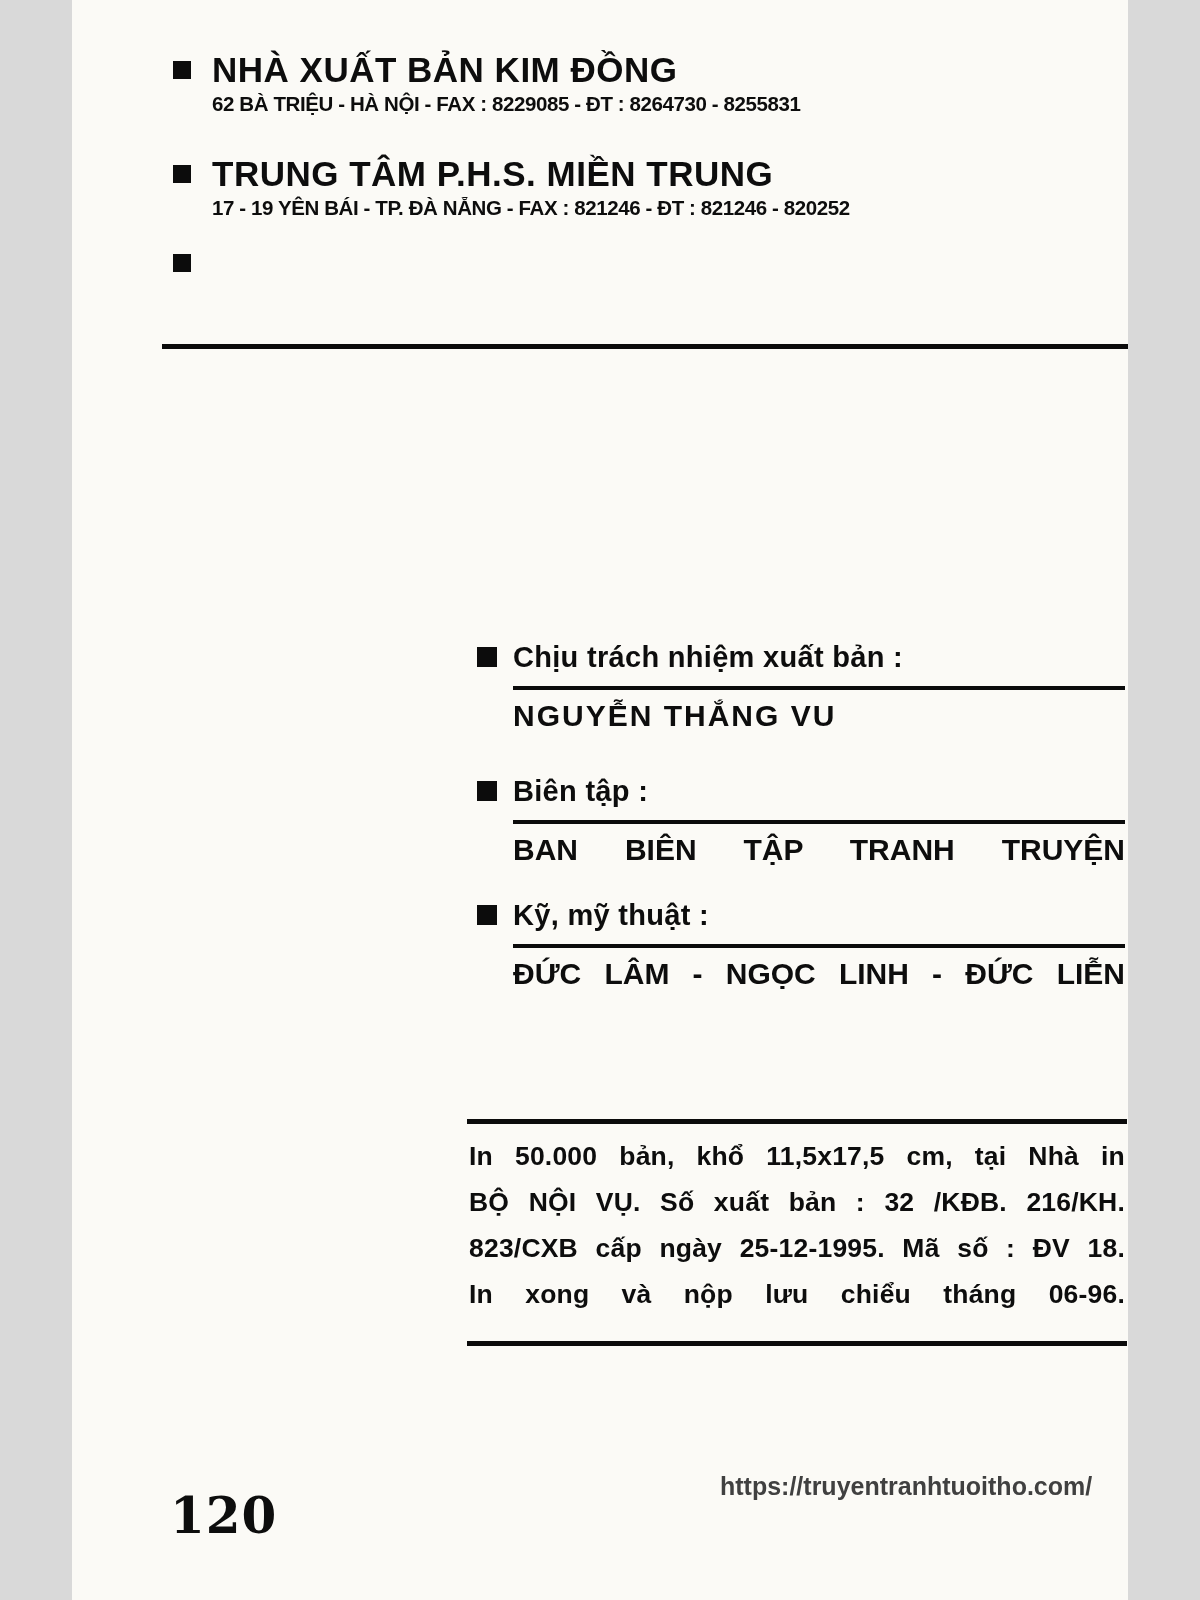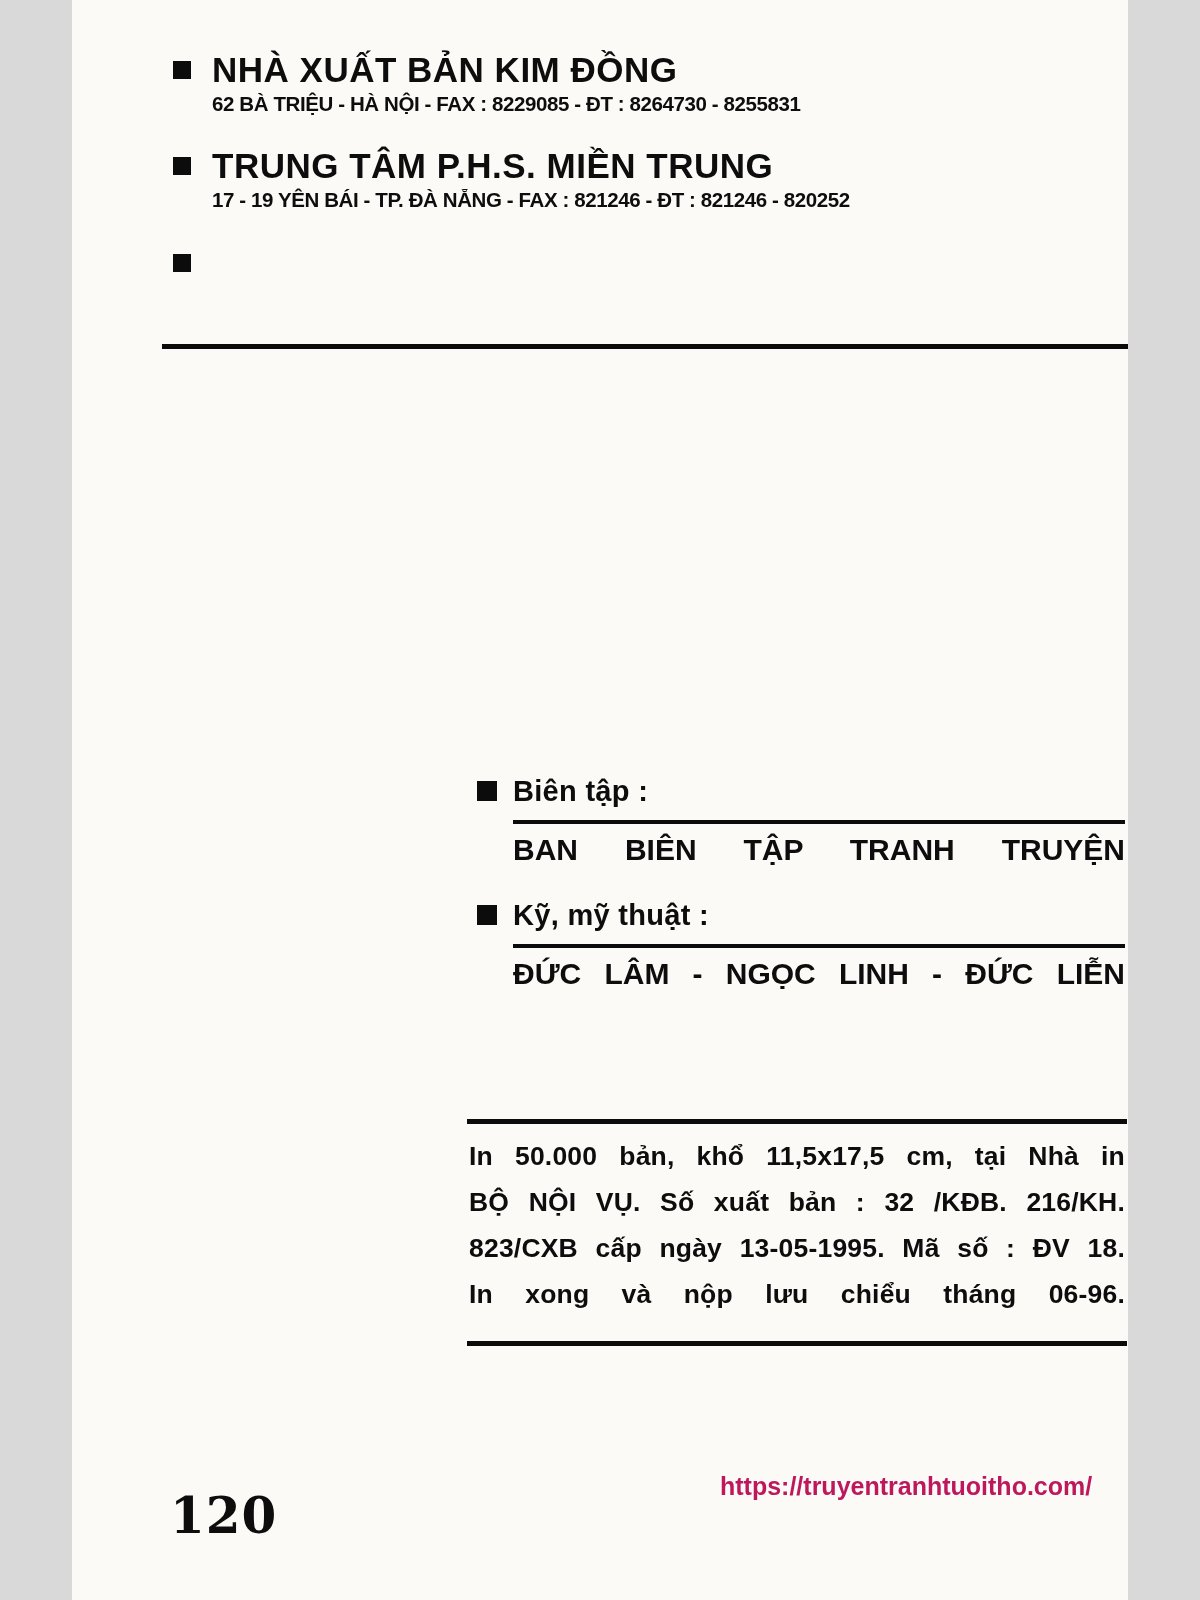--- a/index.html
+++ b/index.html
@@ -4,21 +4,21 @@
 <style>
   html,body { margin:0; padding:0; }
   body { background:#d9d9d9; font-family:"Liberation Sans", sans-serif; }
   .page {
     position:relative; width:1056px; height:1600px; margin:0 auto;
     background:#fbfaf6; color:#0d0d0d; overflow:hidden;
   }
   
   .pub-block { position:absolute; left:101px; }
   .pb1 { top:48px; }
-  .pb2 { top:144px; }
+  .pb2 { top:152px; }
   .pb3 { top:254px; }
   .pub-row { display:flex; align-items:center; }
   .pub-bullet { width:18px; height:18px; background:#0c0c0c; margin-right:21px; flex:none; }
   .pub-title { font-size:35px; font-weight:700; letter-spacing:0.5px; line-height:44px; white-space:nowrap; }
   .pub-address { margin-left:39px; margin-top:0; font-size:20.5px; font-weight:700; letter-spacing:-0.4px; white-space:nowrap; }
   .header-rule { position:absolute; left:90px; top:344px; width:1026px; height:5px; background:#0b0b0b; }
   
   .credit { position:absolute; left:405px; width:655px; }
   .c1 { top:636px; }
   .c2 { top:770px; }
@@ -32,21 +32,21 @@
   .c1 .credit-value { letter-spacing:2px; }
   
   .print-info { position:absolute; left:395px; top:1119px; width:660px; }
   .pi-rule { height:5px; background:#0b0b0b; }
   .pi-lines { padding:9px 2px 24px; }
   .pi-line { font-size:26.5px; font-weight:700; line-height:46px; letter-spacing:0.2px;
              text-align:justify; text-align-last:justify; }
   
   .page-number { position:absolute; left:98px; top:1486px; font-family:"DejaVu Serif", serif;
                  font-size:50px; font-weight:700; letter-spacing:1px; }
-  .site-url { position:absolute; left:648px; top:1472px; font-size:25px; font-weight:700; color:#be185d; }
+  .site-url { position:absolute; left:648px; top:1472px; font-size:25px; font-weight:700; color:#404040; }
 </style>
 </head>
 <body>
 
 <div class="page">
 
   <div class="pub-block pb1">
     <div class="pub-row">
       <span class="pub-bullet"></span>
       <span class="pub-title">NHÀ XUẤT BẢN KIM ĐỒNG</span>
@@ -63,20 +63,28 @@
   </div>
 
   <div class="pub-block pb3">
     <div class="pub-row">
       <span class="pub-bullet"></span>
     </div>
   </div>
 
   <div class="header-rule"></div>
 
+  <div class="credit c1">
+    <div class="credit-row">
+      <span class="credit-bullet"></span>
+      <span class="credit-label">Chịu trách nhiệm xuất bản :</span>
+    </div>
+    <div class="credit-rule"></div>
+    <div class="credit-value">NGUYỄN THẮNG VU</div>
+  </div>
 
   <div class="credit c2">
     <div class="credit-row">
       <span class="credit-bullet"></span>
       <span class="credit-label">Biên tập :</span>
     </div>
     <div class="credit-rule"></div>
     <div class="credit-value spread">BAN BIÊN TẬP TRANH TRUYỆN</div>
   </div>
 
@@ -87,21 +95,21 @@
     </div>
     <div class="credit-rule"></div>
     <div class="credit-value spread">ĐỨC LÂM - NGỌC LINH - ĐỨC LIỄN</div>
   </div>
 
   <div class="print-info">
     <div class="pi-rule"></div>
     <div class="pi-lines">
       <div class="pi-line">In 50.000 bản, khổ 11,5x17,5 cm, tại Nhà in</div>
       <div class="pi-line">BỘ NỘI VỤ. Số xuất bản :  32 /KĐB. 216/KH.</div>
-      <div class="pi-line">823/CXB cấp ngày 13-05-1995. Mã số : ĐV 18.</div>
+      <div class="pi-line">823/CXB cấp ngày 25-12-1995. Mã số : ĐV 18.</div>
       <div class="pi-line">In xong và nộp lưu chiểu tháng 06-96.</div>
     </div>
     <div class="pi-rule"></div>
   </div>
 
   <div class="page-number">120</div>
   <div class="site-url">https://truyentranhtuoitho.com/</div>
 
 </div>
 

